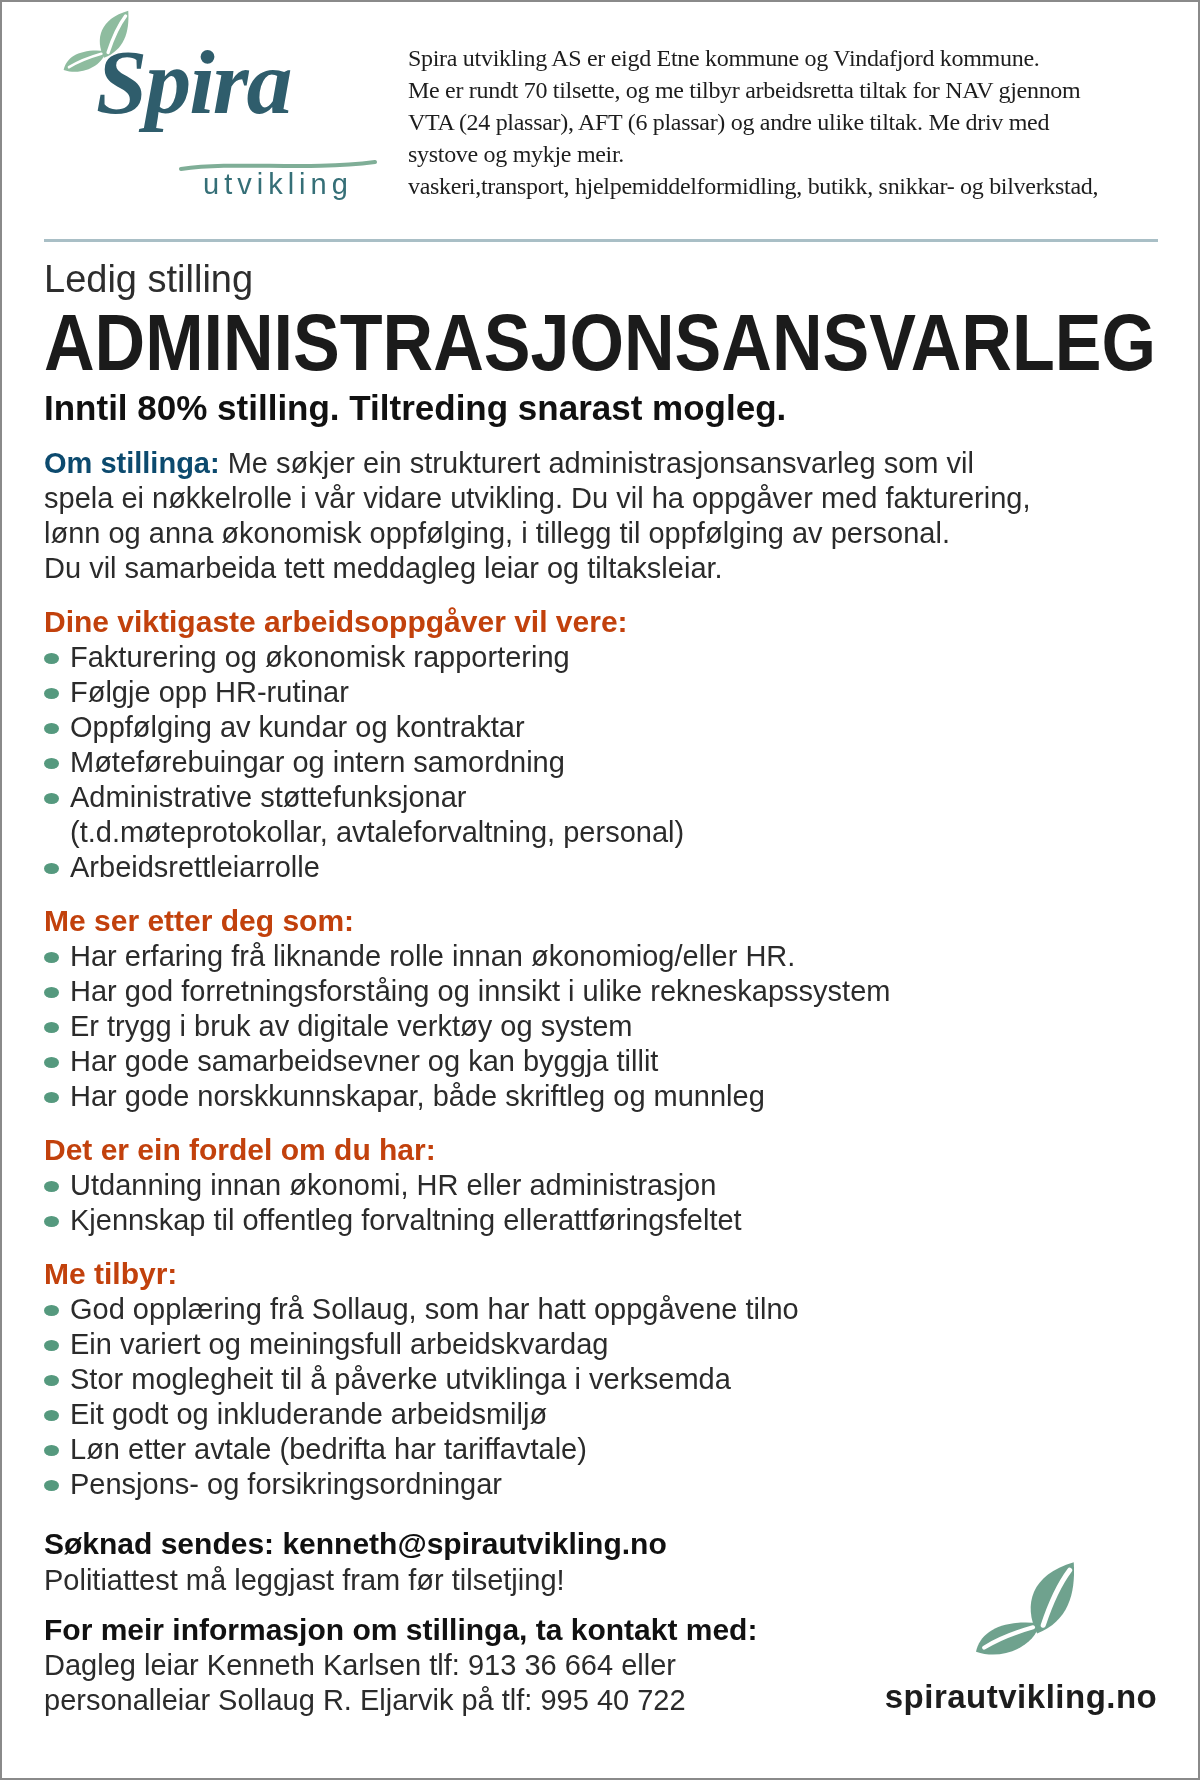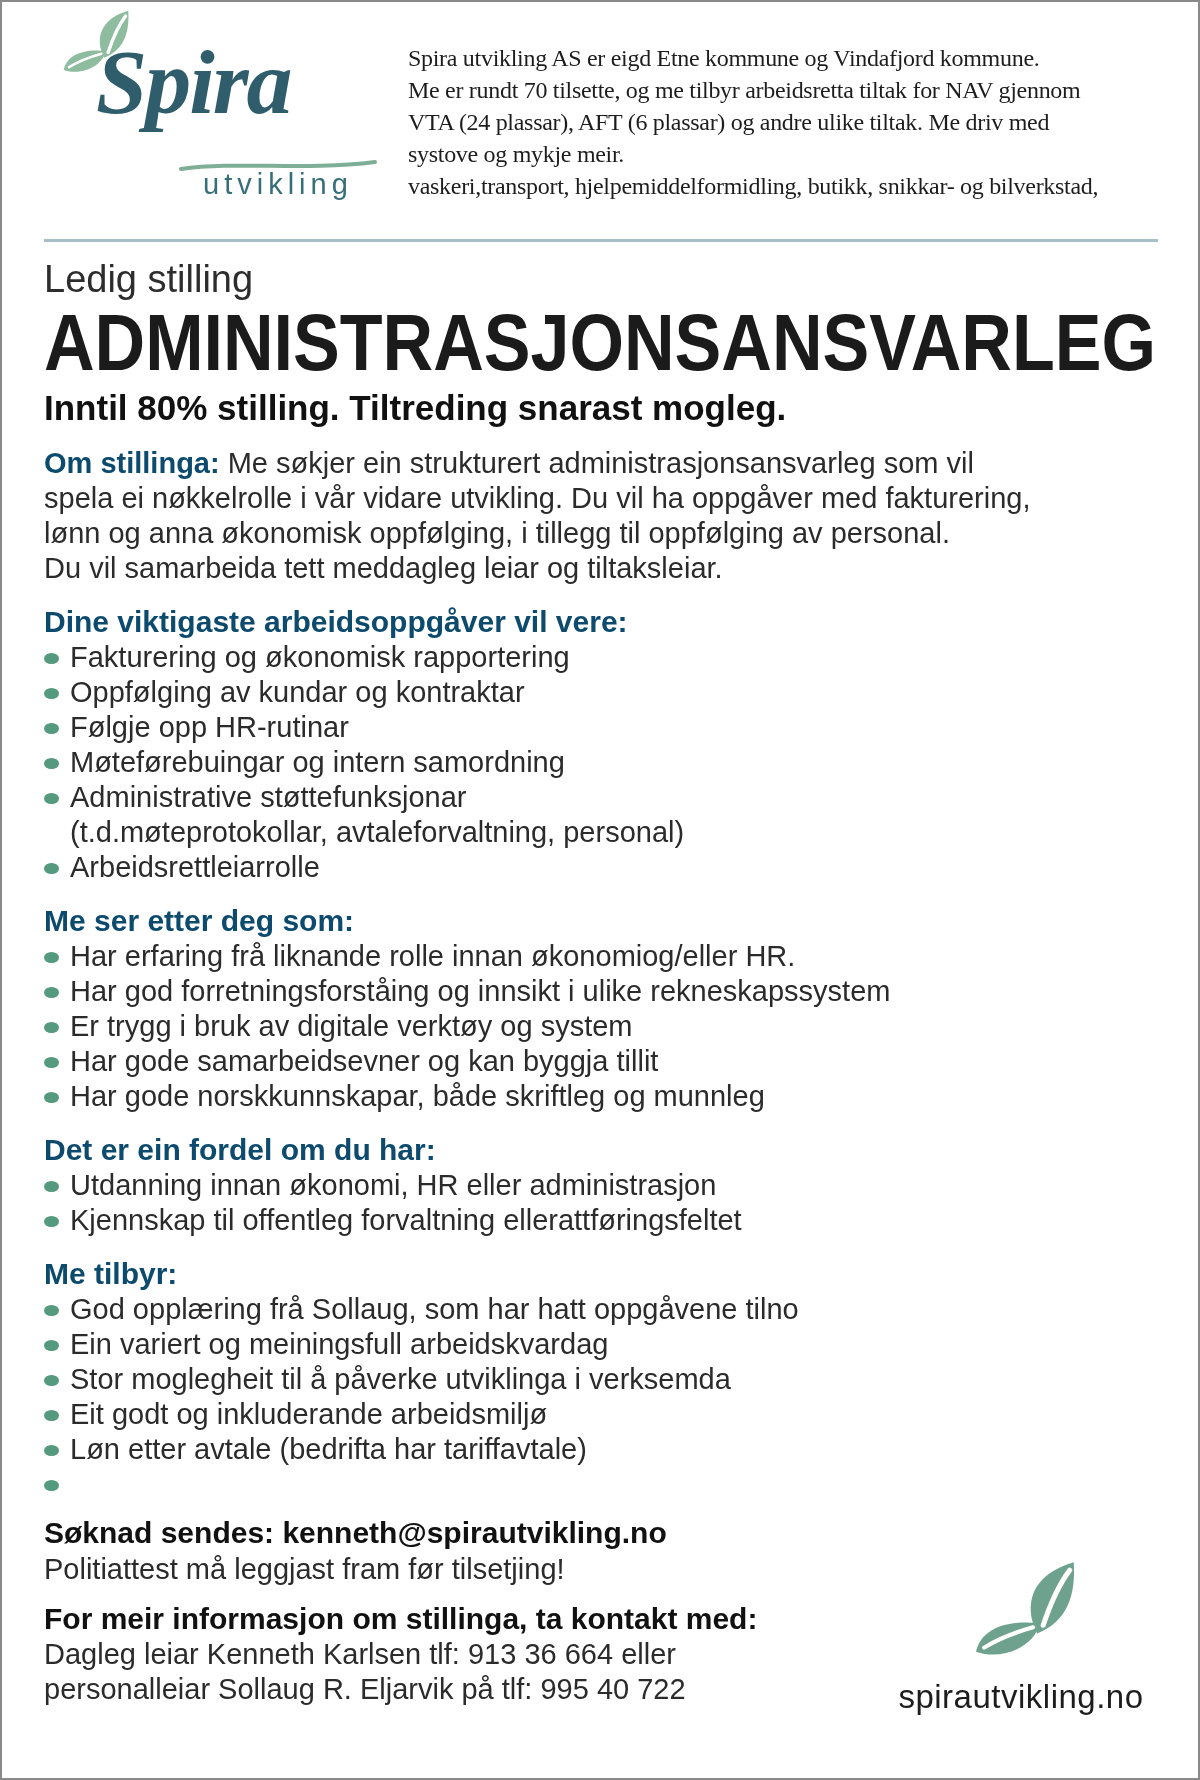--- a/index.html
+++ b/index.html
@@ -36,35 +36,35 @@
   .divider{position:absolute;left:42px;right:40px;bottom:0;height:3px;background:var(--divider);}
   
   .main{padding:16px 42px 0 42px;}
   .kicker{font-size:38px;font-weight:400;color:#2d2d2d;line-height:42px;}
   .title-svg{display:block;margin-top:0;}
   .subtitle{font-size:35px;font-weight:bold;color:#111;line-height:44px;}
   .about{margin-top:16px;font-size:29px;line-height:35px;}
   .about b{color:#0c4a6e;}
   .about span{white-space:pre-line;}
   .section{margin-top:18px;}
-  .section h3{font-size:30px;line-height:36px;color:#0c4a6e;}
+  .section h3{font-size:30px;line-height:36px;color:#c2410c;}
   ul.bullets{list-style:none;}
   ul.bullets li{display:flex;font-size:29px;line-height:35px;}
   .dot{flex:0 0 15px;width:11px;height:11px;border-radius:50%;
        background:var(--bullet-green);margin:13px 11px 0 0;}
   .btxt{white-space:pre-line;}
   .apply{margin-top:23px;font-size:29px;line-height:35px;}
   .apply .bold{font-size:30px;font-weight:bold;line-height:38px;color:#111;}
   .contact{margin-top:14px;font-size:29px;line-height:35px;}
   .contact h3{font-size:30px;line-height:36px;color:#111;}
   
   .footer-logo{position:absolute;right:42px;top:1556px;width:270px;
                display:flex;flex-direction:column;align-items:center;}
   .footer-logo svg{margin-left:20px;}
-  .footer-site{margin-top:14px;font-size:33px;font-weight:normal;color:#1d1d1d;letter-spacing:0.5px;}
+  .footer-site{margin-top:14px;font-size:33px;font-weight:bold;color:#1d1d1d;letter-spacing:0.5px;}
 </style>
 </head>
 <body>
 
 <div class="header">
   <div class="brand">
     <svg class="brand-leaves" width="76" height="70" viewBox="0 0 112 104">
       <path style="fill:var(--leaf-light-green)" d="M62 74 C48 46 56 16 98 4 C100 36 92 62 62 74 Z"></path>
       <path d="M68 66 C74 48 82 28 94 12" fill="none" stroke="#fff" stroke-width="5" stroke-linecap="round"></path>
       <path style="fill:var(--leaf-light-green)" d="M2 92 C6 72 28 60 64 64 C62 84 30 102 2 92 Z"></path>
@@ -106,25 +106,25 @@
   <div class="section">
     <h3>Dine viktigaste arbeidsoppgåver vil vere:</h3>
     <ul class="bullets">
 
     <li>
           <span class="dot"></span>
           <span class="btxt">Fakturering og økonomisk rapportering</span>
         </li>
         <li>
           <span class="dot"></span>
+          <span class="btxt">Følgje opp HR-rutinar</span>
+        </li>
+        <li>
+          <span class="dot"></span>
           <span class="btxt">Oppfølging av kundar og kontraktar</span>
-        </li>
-        <li>
-          <span class="dot"></span>
-          <span class="btxt">Følgje opp HR-rutinar</span>
         </li>
         <li>
           <span class="dot"></span>
           <span class="btxt">Møteførebuingar og intern samordning</span>
         </li>
         <li>
           <span class="dot"></span>
           <span class="btxt">Administrative støttefunksjonar
 (t.d.møteprotokollar, avtaleforvaltning, personal)</span>
         </li>
@@ -196,20 +196,21 @@
         <li>
           <span class="dot"></span>
           <span class="btxt">Eit godt og inkluderande arbeidsmiljø</span>
         </li>
         <li>
           <span class="dot"></span>
           <span class="btxt">Løn etter avtale (bedrifta har tariffavtale)</span>
         </li>
         <li>
           <span class="dot"></span>
+          <span class="btxt">Pensjons- og forsikringsordningar</span>
         </li>
       </ul>
   </div>
 
   <div class="apply">
     <div class="bold">Søknad sendes: kenneth@spirautvikling.no</div>
     <div>Politiattest må leggjast fram før tilsetjing!</div>
   </div>
 
   <div class="contact">

